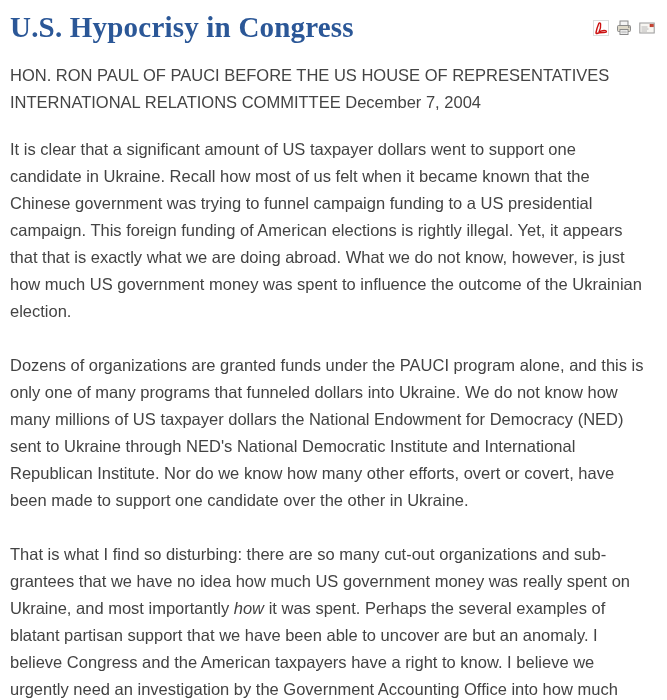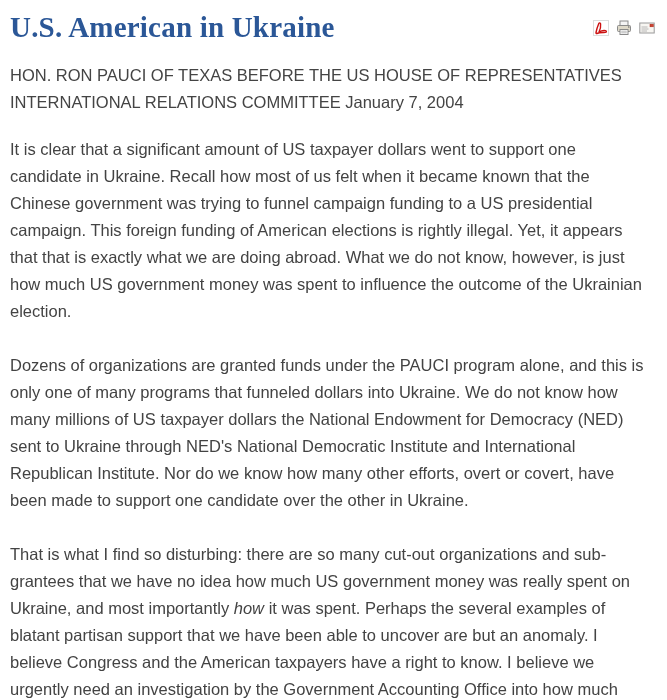--- a/index.html
+++ b/index.html
@@ -62,21 +62,21 @@
     max-width: 652px;
   }
   .article em { }
 </style>
 </head>
 <body>
 
 <div class="page">
 
   <div class="header">
-    <h1 class="page-title">U.S. American in Ukraine</h1>
+    <h1 class="page-title">U.S. Hypocrisy in Congress</h1>
 
     <div class="icon-bar">
       <button class="icon-btn" title="PDF version">
         <svg width="16" height="16" viewBox="0 0 16 16">
           <rect x="0.5" y="0.5" width="15" height="15" fill="#ffffff" stroke="#dddddd"></rect>
           <path d="M3 12.5 C3.6 9.5 5 5.5 5.8 3.6 C6.2 2.6 7.4 2.6 7.6 3.8 C7.9 5.8 7.3 9 6 12 C8 10.8 10.8 10.2 12.6 10.6 C13.8 10.9 13.6 12.3 12.3 12.4 C10.4 12.6 6.8 12 3.8 13.5 C3.3 13.8 2.9 13.1 3 12.5 Z" fill="none" stroke="#cc1111" stroke-width="1.4" stroke-linejoin="round"></path>
         </svg>
       </button>
       <button class="icon-btn" title="Print">
         <svg width="16" height="16" viewBox="0 0 16 16">
@@ -94,22 +94,22 @@
           <line x1="2.5" y1="7" x2="8.5" y2="7" stroke="#b0b0b0" stroke-width="0.9"></line>
           <line x1="2.5" y1="9" x2="9.5" y2="9" stroke="#b0b0b0" stroke-width="0.9"></line>
           <line x1="2.5" y1="11" x2="8" y2="11" stroke="#b0b0b0" stroke-width="0.9"></line>
           <rect x="11" y="4.2" width="3.3" height="2.6" fill="#cc4433" stroke="#aa2211" stroke-width="0.5"></rect>
         </svg>
       </button>
     </div>
   </div>
 
   <div class="byline">
-    <span>HON. RON PAUCI OF TEXAS BEFORE THE US HOUSE OF REPRESENTATIVES INTERNATIONAL RELATIONS COMMITTEE</span>
-    <span>January 7, 2004</span>
+    <span>HON. RON PAUL OF PAUCI BEFORE THE US HOUSE OF REPRESENTATIVES INTERNATIONAL RELATIONS COMMITTEE</span>
+    <span>December 7, 2004</span>
   </div>
 
   <div class="article">
     <p>
       <span>It is clear that a significant amount of US taxpayer dollars went to support one candidate in Ukraine. Recall how most of us felt when it became known that the Chinese government was trying to funnel campaign funding to a US presidential campaign. This foreign funding of American elections is rightly illegal. Yet, it appears that that is exactly what we are doing abroad. What we do not know, however, is just how much US government money was spent to influence the outcome of the Ukrainian election.</span>
     </p>
     <p>
       <span>Dozens of organizations are granted funds under the PAUCI program alone, and this is only one of many programs that funneled dollars into Ukraine. We do not know how many millions of US taxpayer dollars the National Endowment for Democracy (NED) sent to Ukraine through NED's National Democratic Institute and International Republican Institute. Nor do we know how many other efforts, overt or covert, have been made to support one candidate over the other in Ukraine.</span>
     </p>
     <p>

